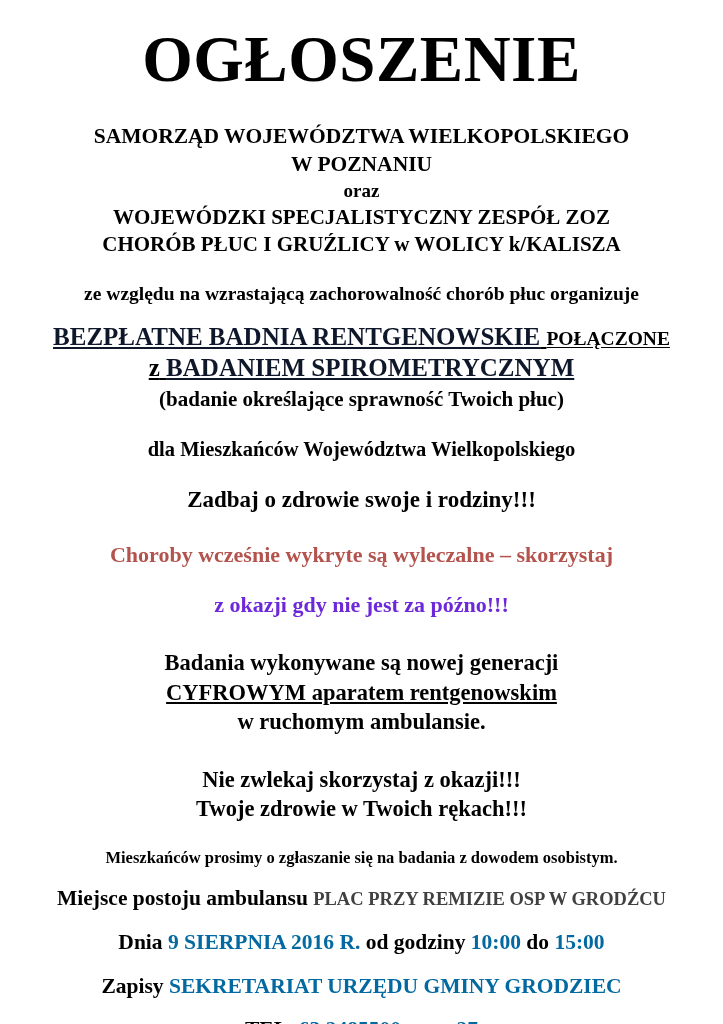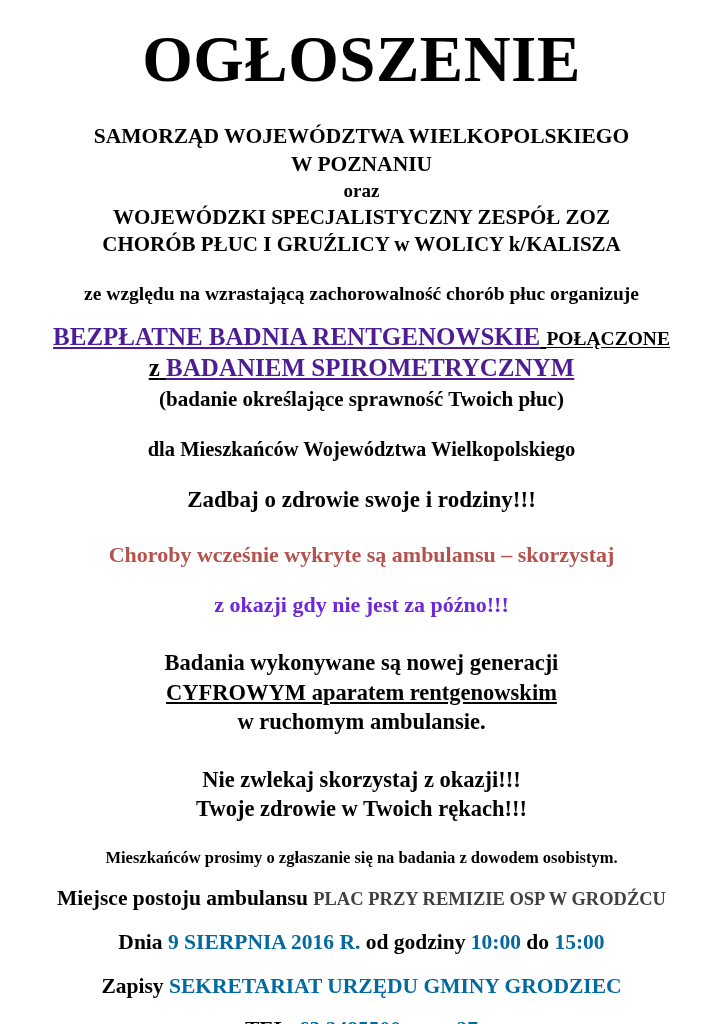--- a/index.html
+++ b/index.html
@@ -61,21 +61,21 @@
 
   
   .headline-block {
     margin-top: 16px;
   }
   .headline-line {
     font-size: 25px;
     line-height: 1.24;
   }
   .u { text-decoration: underline; text-underline-offset: 2px; }
-  .red-brick { color: #4c1d95; text-decoration: underline; }
+  .red-brick { color: #0f172a; text-decoration: underline; }
   .blk { color: #000000; }
   .sm-caps { font-size: 19.5px; }
 
   .subnote {
     font-size: 21px;
     margin-top: 4px;
   }
 
   
   .for-residents {
@@ -154,21 +154,21 @@
     <div class="line headline-line">
       <span class="blk u">z</span><span class="u">&nbsp;</span><span class="red-brick u">BADANIEM SPIROMETRYCZNYM</span>
     </div>
     <div class="line subnote">(badanie określające sprawność Twoich płuc)</div>
   </div>
 
   <div class="line for-residents">dla Mieszkańców Województwa Wielkopolskiego</div>
 
   <div class="line take-care">Zadbaj o zdrowie swoje i rodziny!!!</div>
 
-  <div class="line curable">Choroby wcześnie wykryte są ambulansu – skorzystaj</div>
+  <div class="line curable">Choroby wcześnie wykryte są wyleczalne – skorzystaj</div>
 
   <div class="line curable2">z okazji gdy nie jest za późno!!!</div>
 
   <div class="equip-block">
     <div class="line equip-line">Badania wykonywane są nowej generacji</div>
     <div class="line equip-line">
       <span class="u">CYFROWYM aparatem rentgenowskim</span>
     </div>
     <div class="line equip-line">w ruchomym ambulansie.</div>
   </div>

